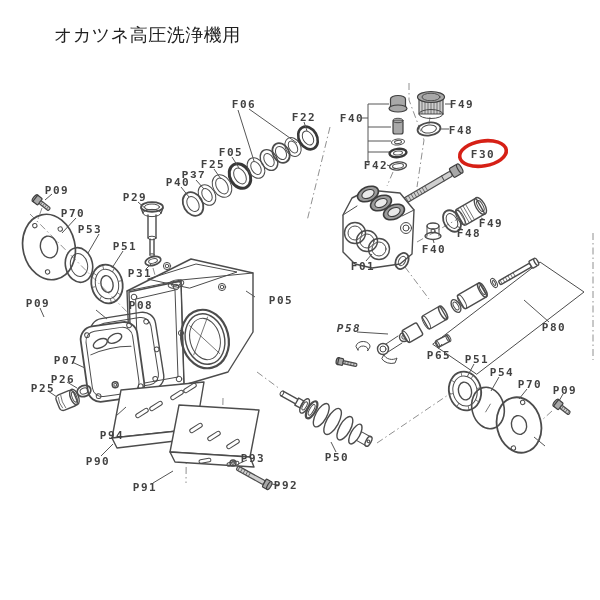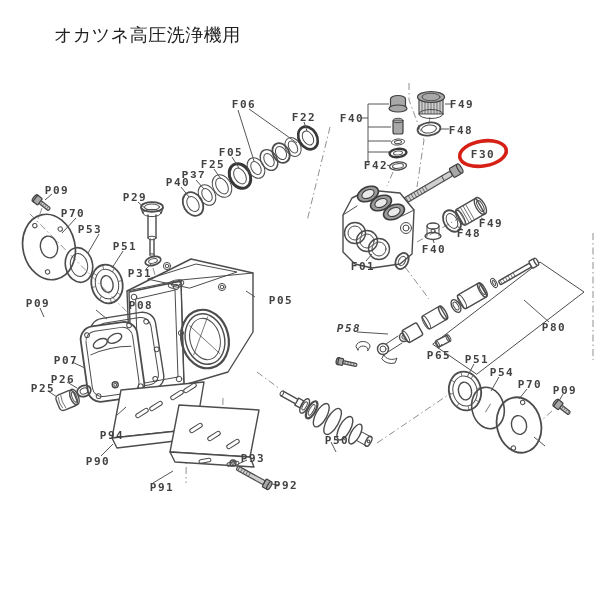--- a/index.html
+++ b/index.html
@@ -504,22 +504,22 @@
       <span class="part-label" style="left: 66px; top: 360px;">P07</span>
       <span class="part-label" style="left: 439px; top: 355px;">P65</span>
       <span class="part-label" style="left: 477px; top: 359px;">P51</span>
       <span class="part-label" style="left: 63px; top: 379px;">P26</span>
       <span class="part-label" style="left: 502px; top: 372px;">P54</span>
       <span class="part-label" style="left: 43px; top: 388px; text-align: right;">P25</span>
       <span class="part-label" style="left: 530px; top: 384px;">P70</span>
       <span class="part-label" style="left: 565px; top: 390px;">P09</span>
       <span class="part-label" style="left: 112px; top: 420px; margin-top: 15px;">P94</span>
       <span class="part-label" style="left: 98px; top: 461px;">P90</span>
-      <span class="part-label" style="left: 337px; top: 440px;">P50</span>
+      <span class="part-label" style="left: 337px; top: 457px;">P50</span>
       <span class="part-label" style="left: 253px; top: 458px;">P93</span>
-      <span class="part-label" style="left: 162px; top: 487px;">P91</span>
+      <span class="part-label" style="left: 145px; top: 487px;">P91</span>
       <span class="part-label" style="left: 286px; top: 485px;">P92</span>
     </div>
 
   <div class="title">
     <div class="l1">オカツネ高圧洗浄機用</div>
   </div>
 </div>
 
 </body></html>

